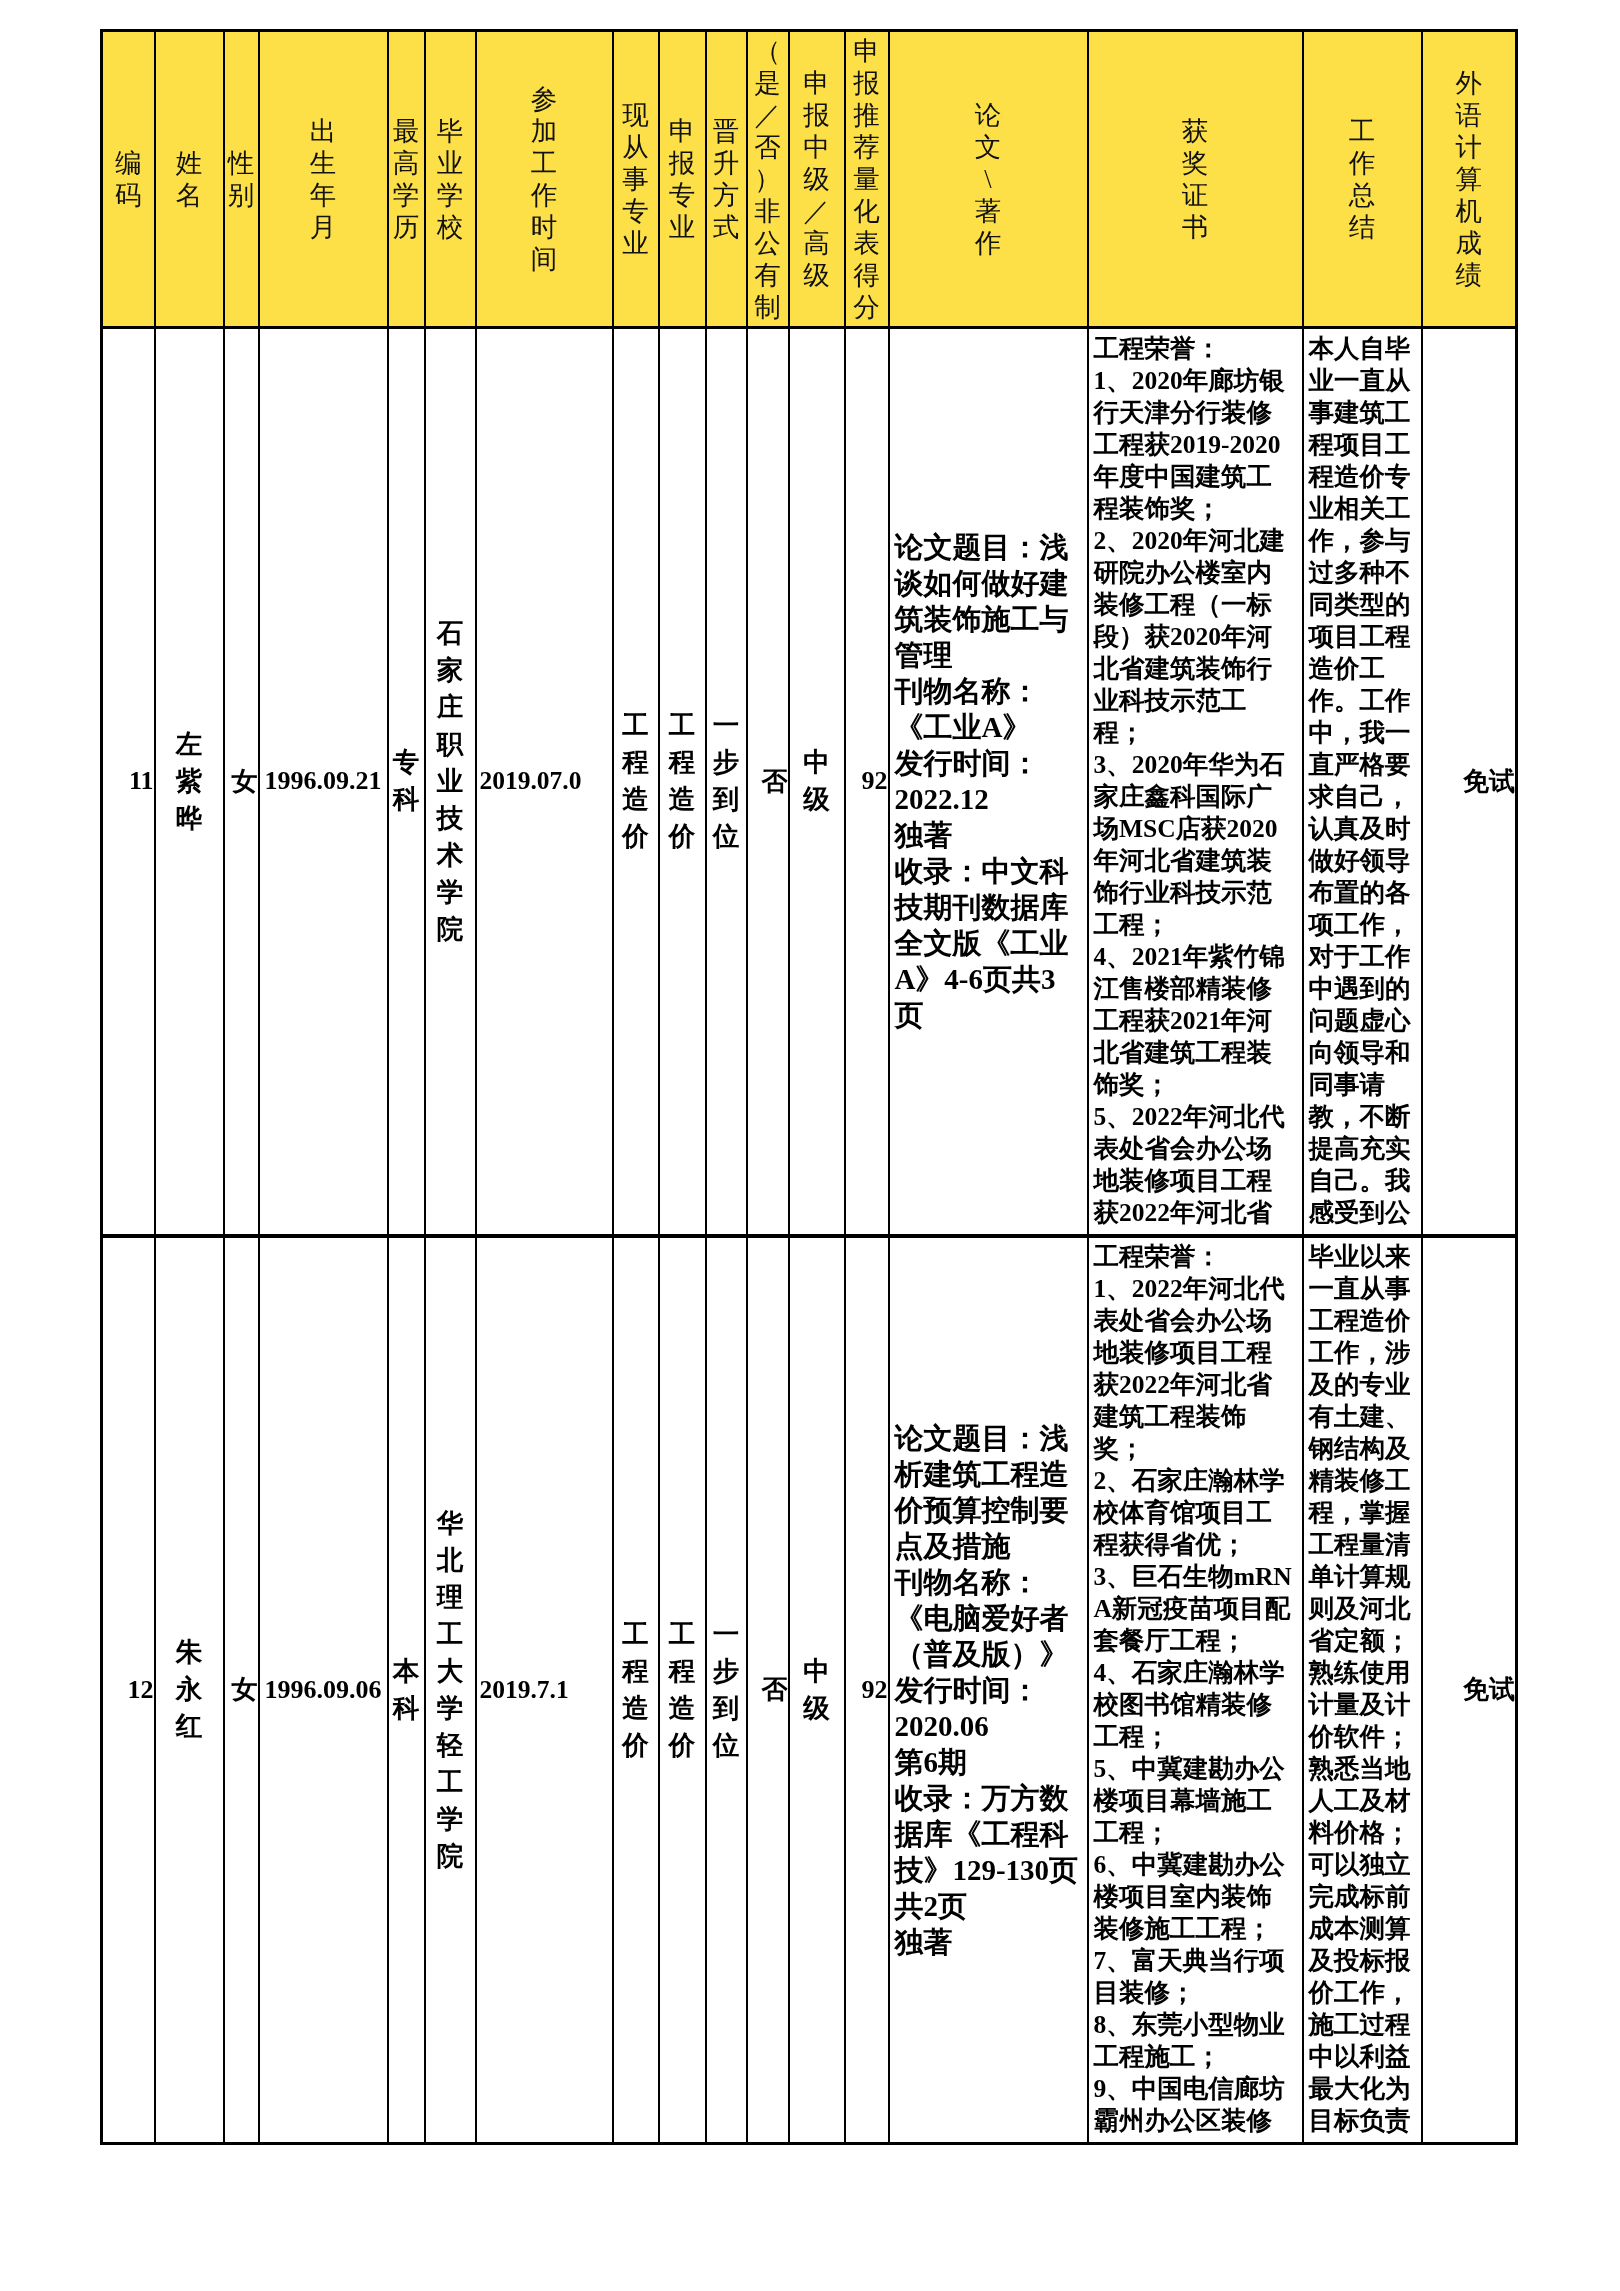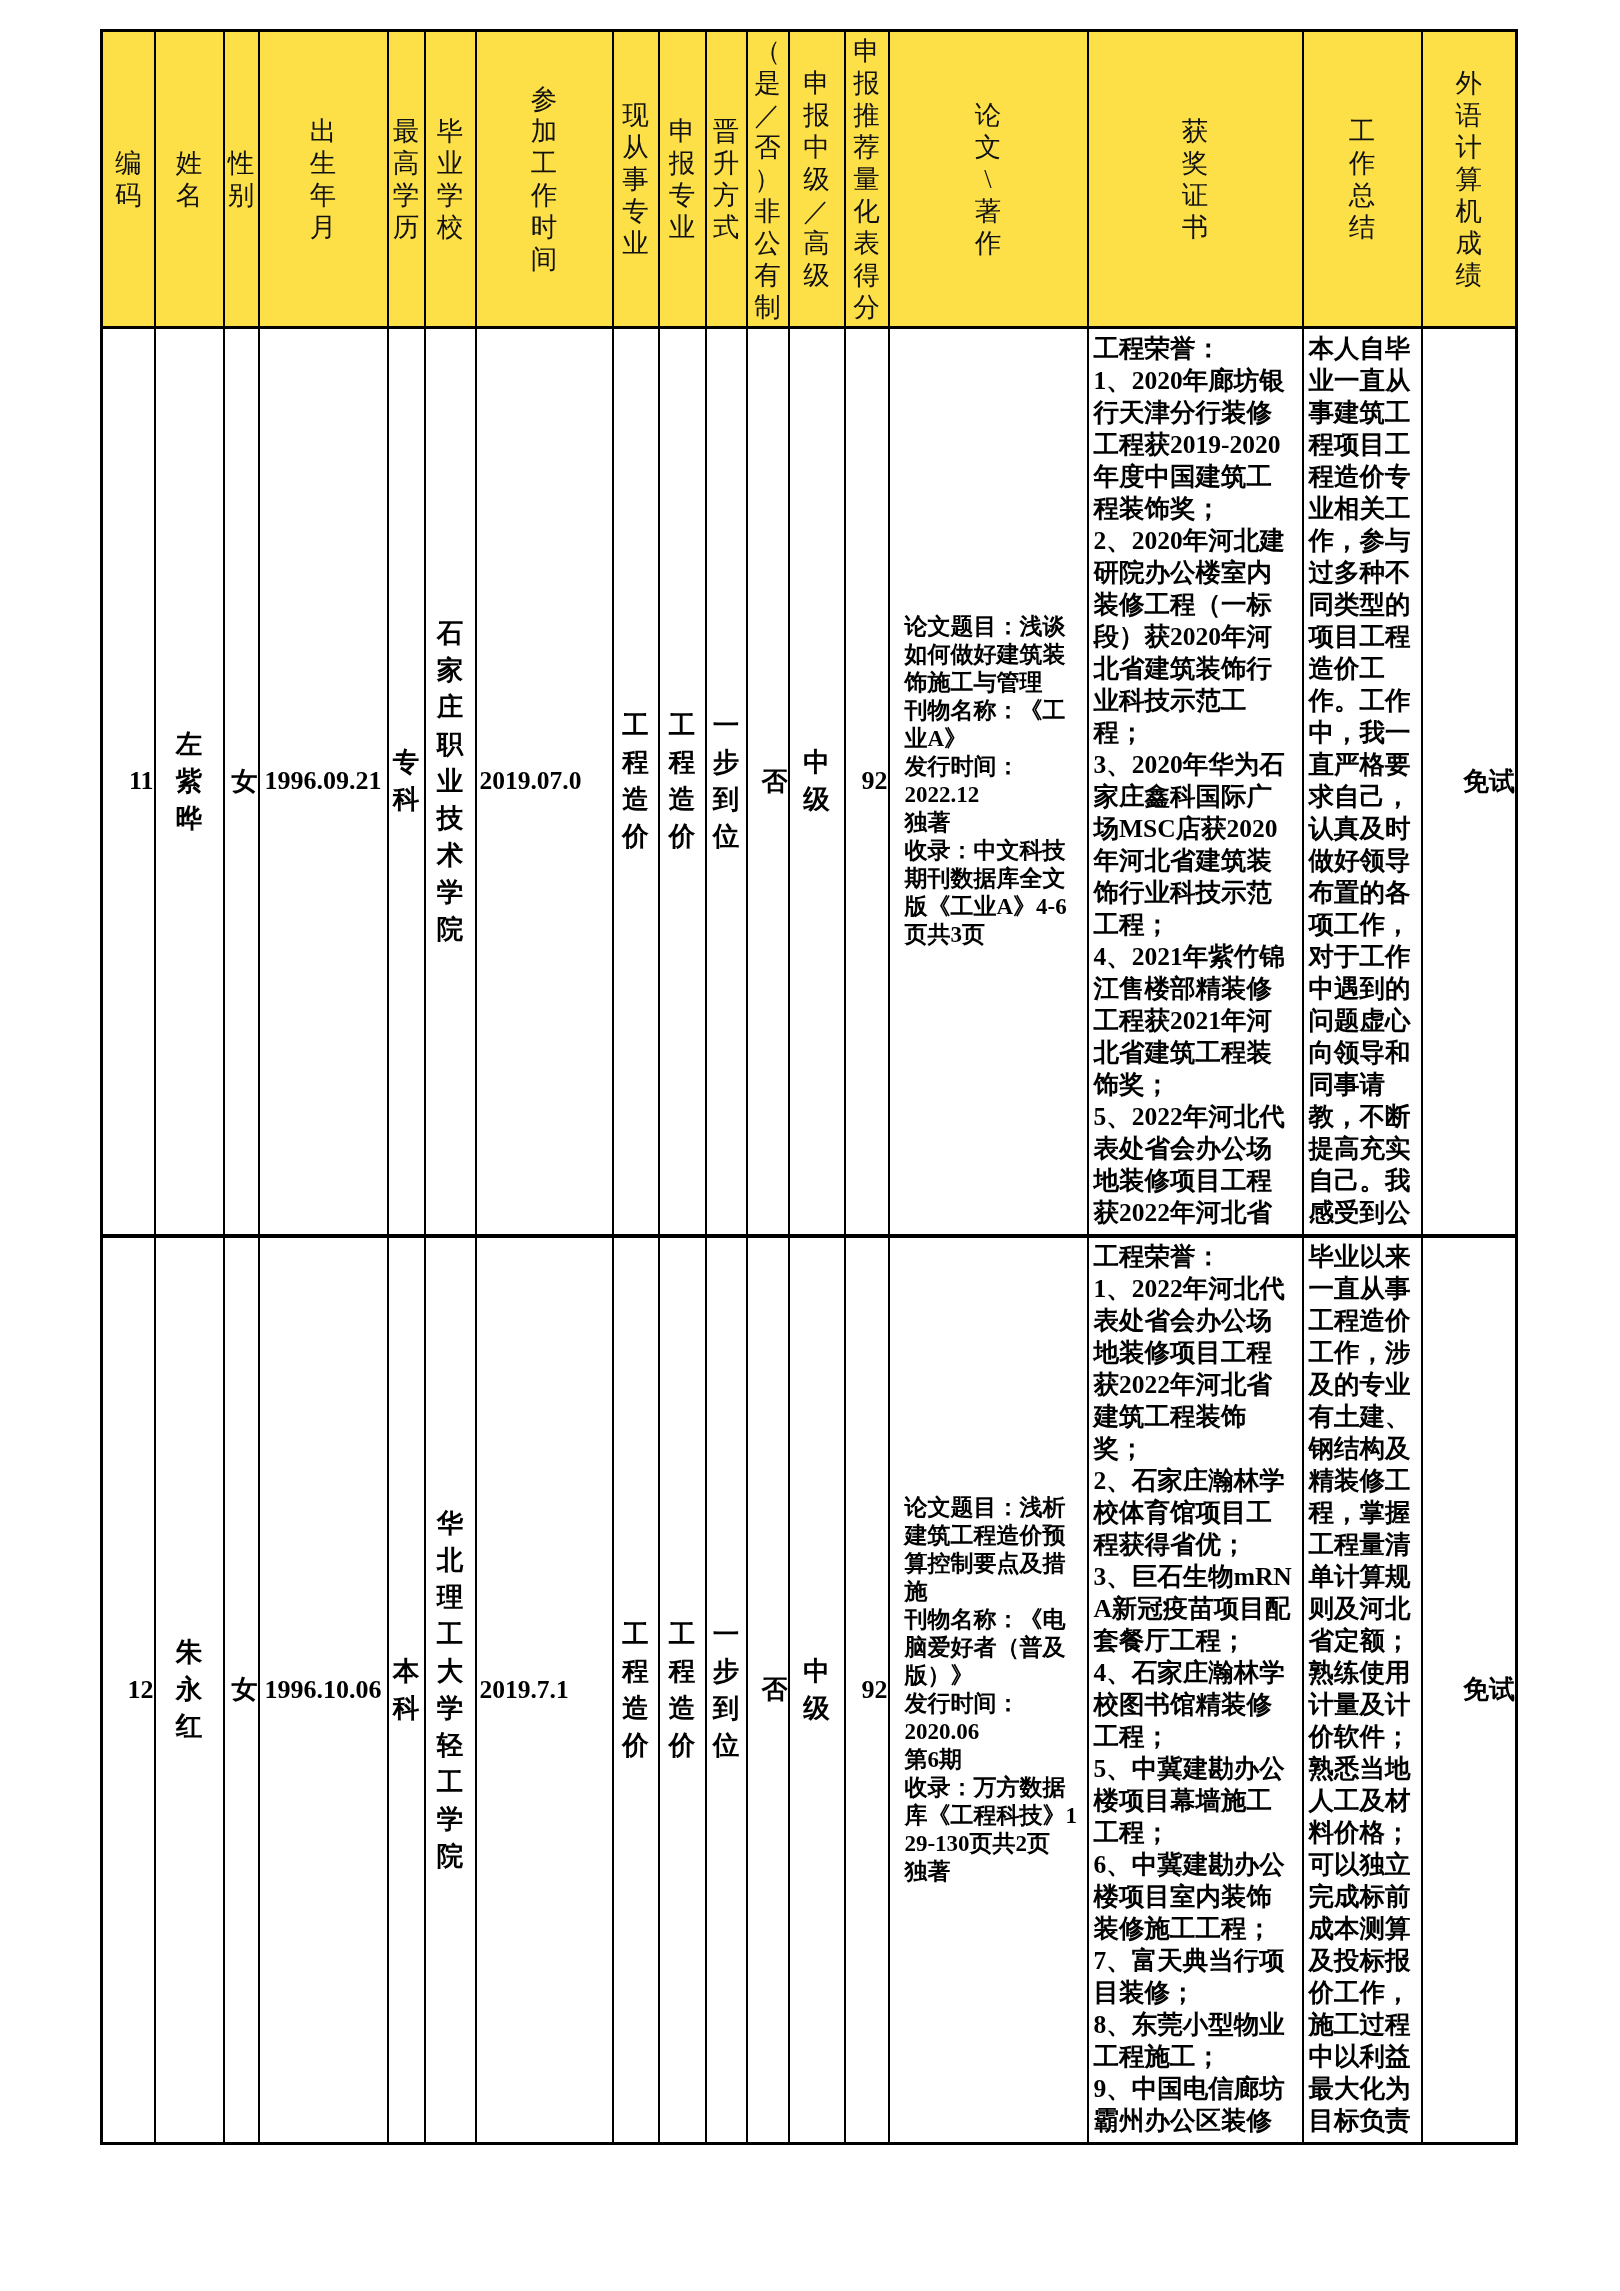--- a/index.html
+++ b/index.html
@@ -23,22 +23,22 @@
       word-break:break-all;overflow-wrap:anywhere;line-break:anywhere;text-align:center;}
   .vb{width:29px;margin:0 auto;font-size:26.5px;line-height:37px;
       word-break:break-all;overflow-wrap:anywhere;line-break:anywhere;text-align:center;}
   td.center{text-align:right;vertical-align:middle;font-size:26px;}
   td.vert{vertical-align:middle;}
   td.date{vertical-align:middle;font-size:26px;}
   td.date .datebox{white-space:nowrap;text-align:center;}
   td.date-left{vertical-align:middle;font-size:25.5px;}
   td.date-left .datebox{white-space:nowrap;text-align:left;padding-left:2.9px;}
   td.paper{vertical-align:middle;}
-  .paperbox{padding:0 4.9px;font-size:23px;line-height:28px;white-space:pre-wrap;
-      text-align:left;word-break:break-all;overflow-wrap:anywhere;margin-left:10px;}
+  .paperbox{padding:0 4.9px;font-size:29px;line-height:36px;white-space:pre-wrap;
+      text-align:left;word-break:break-all;overflow-wrap:anywhere;}
   td.top{vertical-align:top;}
   .clipbox{height:898px;overflow:hidden;padding:3.9px 4.9px 0 4.9px;font-size:25.5px;line-height:32px;
       white-space:pre-wrap;text-align:left;word-break:break-all;overflow-wrap:anywhere;}
 </style>
 </head>
 <body>
 
 <div class="page">
   <table class="roster">
     <colgroup>
@@ -169,21 +169,21 @@
           </td>
         <td class="center">免试</td>
       </tr>
       <tr class="r1">
         <td class="center">12</td>
         <td class="vert">
             <div class="vb">朱永红</div>
           </td>
         <td class="center">女</td>
         <td class="date">
-            <div class="datebox">1996.10.06</div>
+            <div class="datebox">1996.09.06</div>
           </td>
         <td class="vert">
             <div class="vb">本科</div>
           </td>
         <td class="vert">
             <div class="vb">华北理工大学轻工学院</div>
           </td>
         <td class="date-left">
             <div class="datebox">2019.7.1</div>
           </td>

